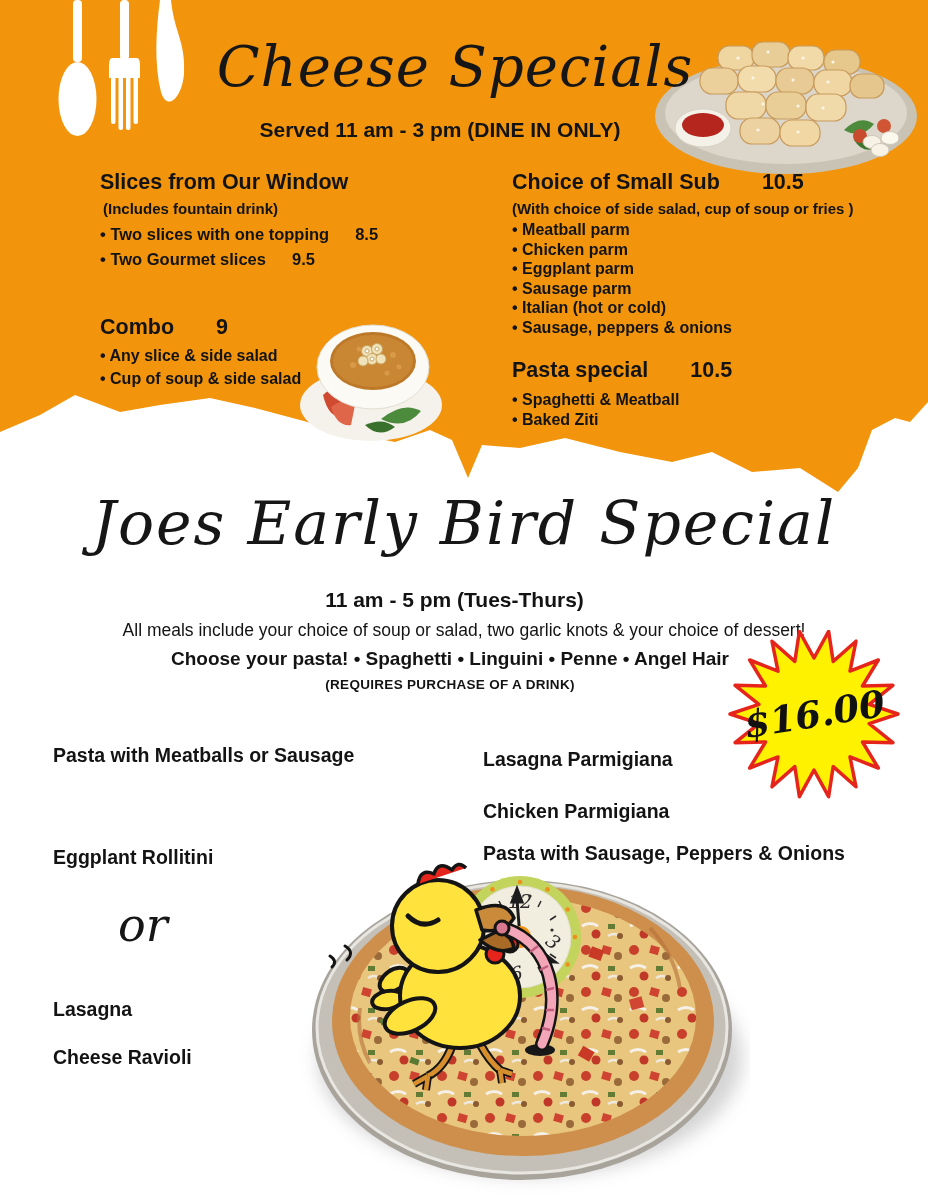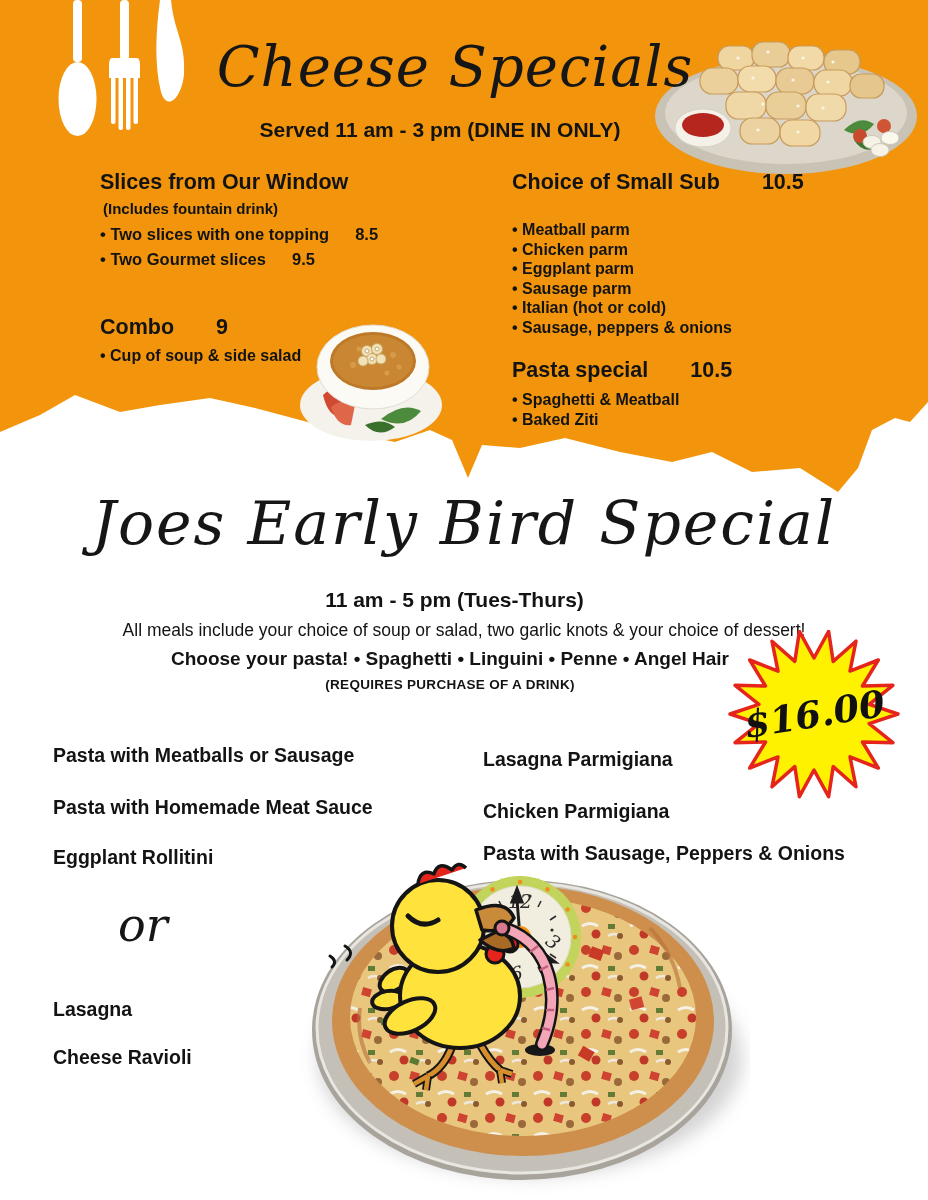--- a/index.html
+++ b/index.html
@@ -116,20 +116,21 @@
   <div class="abs colL note" style="top:200px;left:103px;">(Includes fountain drink)</div>
   <div class="abs colL" style="top:222px;">
     <div class="mi"><span class="lbl">Two slices with one topping</span><span class="price">8.5</span></div>
     <div class="mi"><span class="lbl">Two Gourmet slices</span><span class="price">9.5</span></div>
   </div>
 
   <div class="abs colL mhead" style="top:315px;">
     <span>Combo</span><span class="price">9</span>
   </div>
   <div class="abs colL" style="top:344px;">
+    <div class="mi" style="font-size:16px;line-height:23px;"><span class="lbl">Any slice &amp; side salad</span></div>
     <div class="mi" style="font-size:16px;line-height:23px;"><span class="lbl">Cup of soup &amp; side salad</span></div>
   </div>
 
   <svg class="abs" style="left:295px;top:303px;" width="152" height="142" viewBox="0 0 152 142">
     <ellipse cx="76" cy="102" rx="71" ry="36" fill="#F5F2EB"></ellipse>
     <path d="M28,92 q14,-14 30,-4 l-6,26 q-18,4 -24,-22 z" fill="#D04A32"></path>
     <path d="M36,104 q12,-10 24,-2 l-4,20 q-14,2 -20,-18 z" fill="#E0664A"></path>
     <ellipse cx="78" cy="64" rx="56" ry="42" fill="#FBFAF5" stroke="#E2DED4"></ellipse>
     <ellipse cx="78" cy="58" rx="43" ry="29" fill="#BD7928"></ellipse>
     <ellipse cx="78" cy="58" rx="40" ry="26" fill="#C98734"></ellipse>
@@ -152,20 +153,21 @@
     </g>
     <g>
       <path d="M86,116 q22,-18 40,-8 q-16,20 -40,8 z" fill="#4C8A3C"></path>
       <path d="M70,122 q18,-8 30,2 q-16,12 -30,-2 z" fill="#39702C"></path>
     </g>
   </svg>
 
   <div class="abs colR mhead" style="top:170px;">
     <span>Choice of Small Sub</span><span class="price">10.5</span>
   </div>
+  <div class="abs colR note" style="top:200px;">(With choice of side salad, cup of soup or fries )</div>
   <div class="abs colR" style="top:220px;">
     <div class="mi mi-tight"><span class="lbl">Meatball parm</span></div>
     <div class="mi mi-tight"><span class="lbl">Chicken parm</span></div>
     <div class="mi mi-tight"><span class="lbl">Eggplant parm</span></div>
     <div class="mi mi-tight"><span class="lbl">Sausage parm</span></div>
     <div class="mi mi-tight"><span class="lbl">Italian (hot or cold)</span></div>
     <div class="mi mi-tight"><span class="lbl">Sausage, peppers &amp;  onions</span></div>
   </div>
 
   <div class="abs colR mhead" style="top:358px;">
@@ -186,21 +188,20 @@
     <path fill="#FFF200" stroke="#E5251C" stroke-width="3.5" stroke-linejoin="round" d="
       M171,84 L142.2,93.7 L165.9,112.7 L135.5,112 L151.3,138 L123,126.9 L129,156.8 L106.2,136.6
       L101.6,166.7 L87,140 L72.4,166.7 L67.8,136.6 L45,156.8 L51,126.9 L22.7,138 L38.5,112
       L8.1,112.7 L31.9,93.7 L3,84 L31.9,74.3 L8.1,55.3 L38.5,56 L22.7,30 L51,41.1 L45,11.2
       L67.8,31.4 L72.4,1.3 L87,28 L101.6,1.3 L106.2,31.4 L129,11.2 L123,41.1 L151.3,30
       L135.5,56 L165.9,55.3 L142.2,74.3 Z"></path>
     <text x="88" y="97" text-anchor="middle" transform="rotate(-9 88 88)" font-size="37" font-style="italic" font-weight="700" fill="#111">$16.00</text>
   </svg>
 
   <div class="abs entree" style="left:53px;top:744px;">Pasta with Meatballs or Sausage</div>
-  <div class="abs entree" style="left:53px;top:796px;">Pasta with Homemade Meat Sauce</div>
   <div class="abs entree" style="left:53px;top:846px;">Eggplant Rollitini</div>
   <div class="abs entree" style="left:483px;top:748px;">Lasagna Parmigiana</div>
   <div class="abs entree" style="left:483px;top:800px;">Chicken Parmigiana</div>
   <div class="abs entree" style="left:483px;top:842px;">Pasta with Sausage, Peppers &amp; Onions</div>
 
   <div class="abs script or-word">or</div>
 
   <div class="abs entree" style="left:53px;top:998px;">Lasagna</div>
   <div class="abs entree" style="left:53px;top:1046px;">Cheese Ravioli</div>
 

